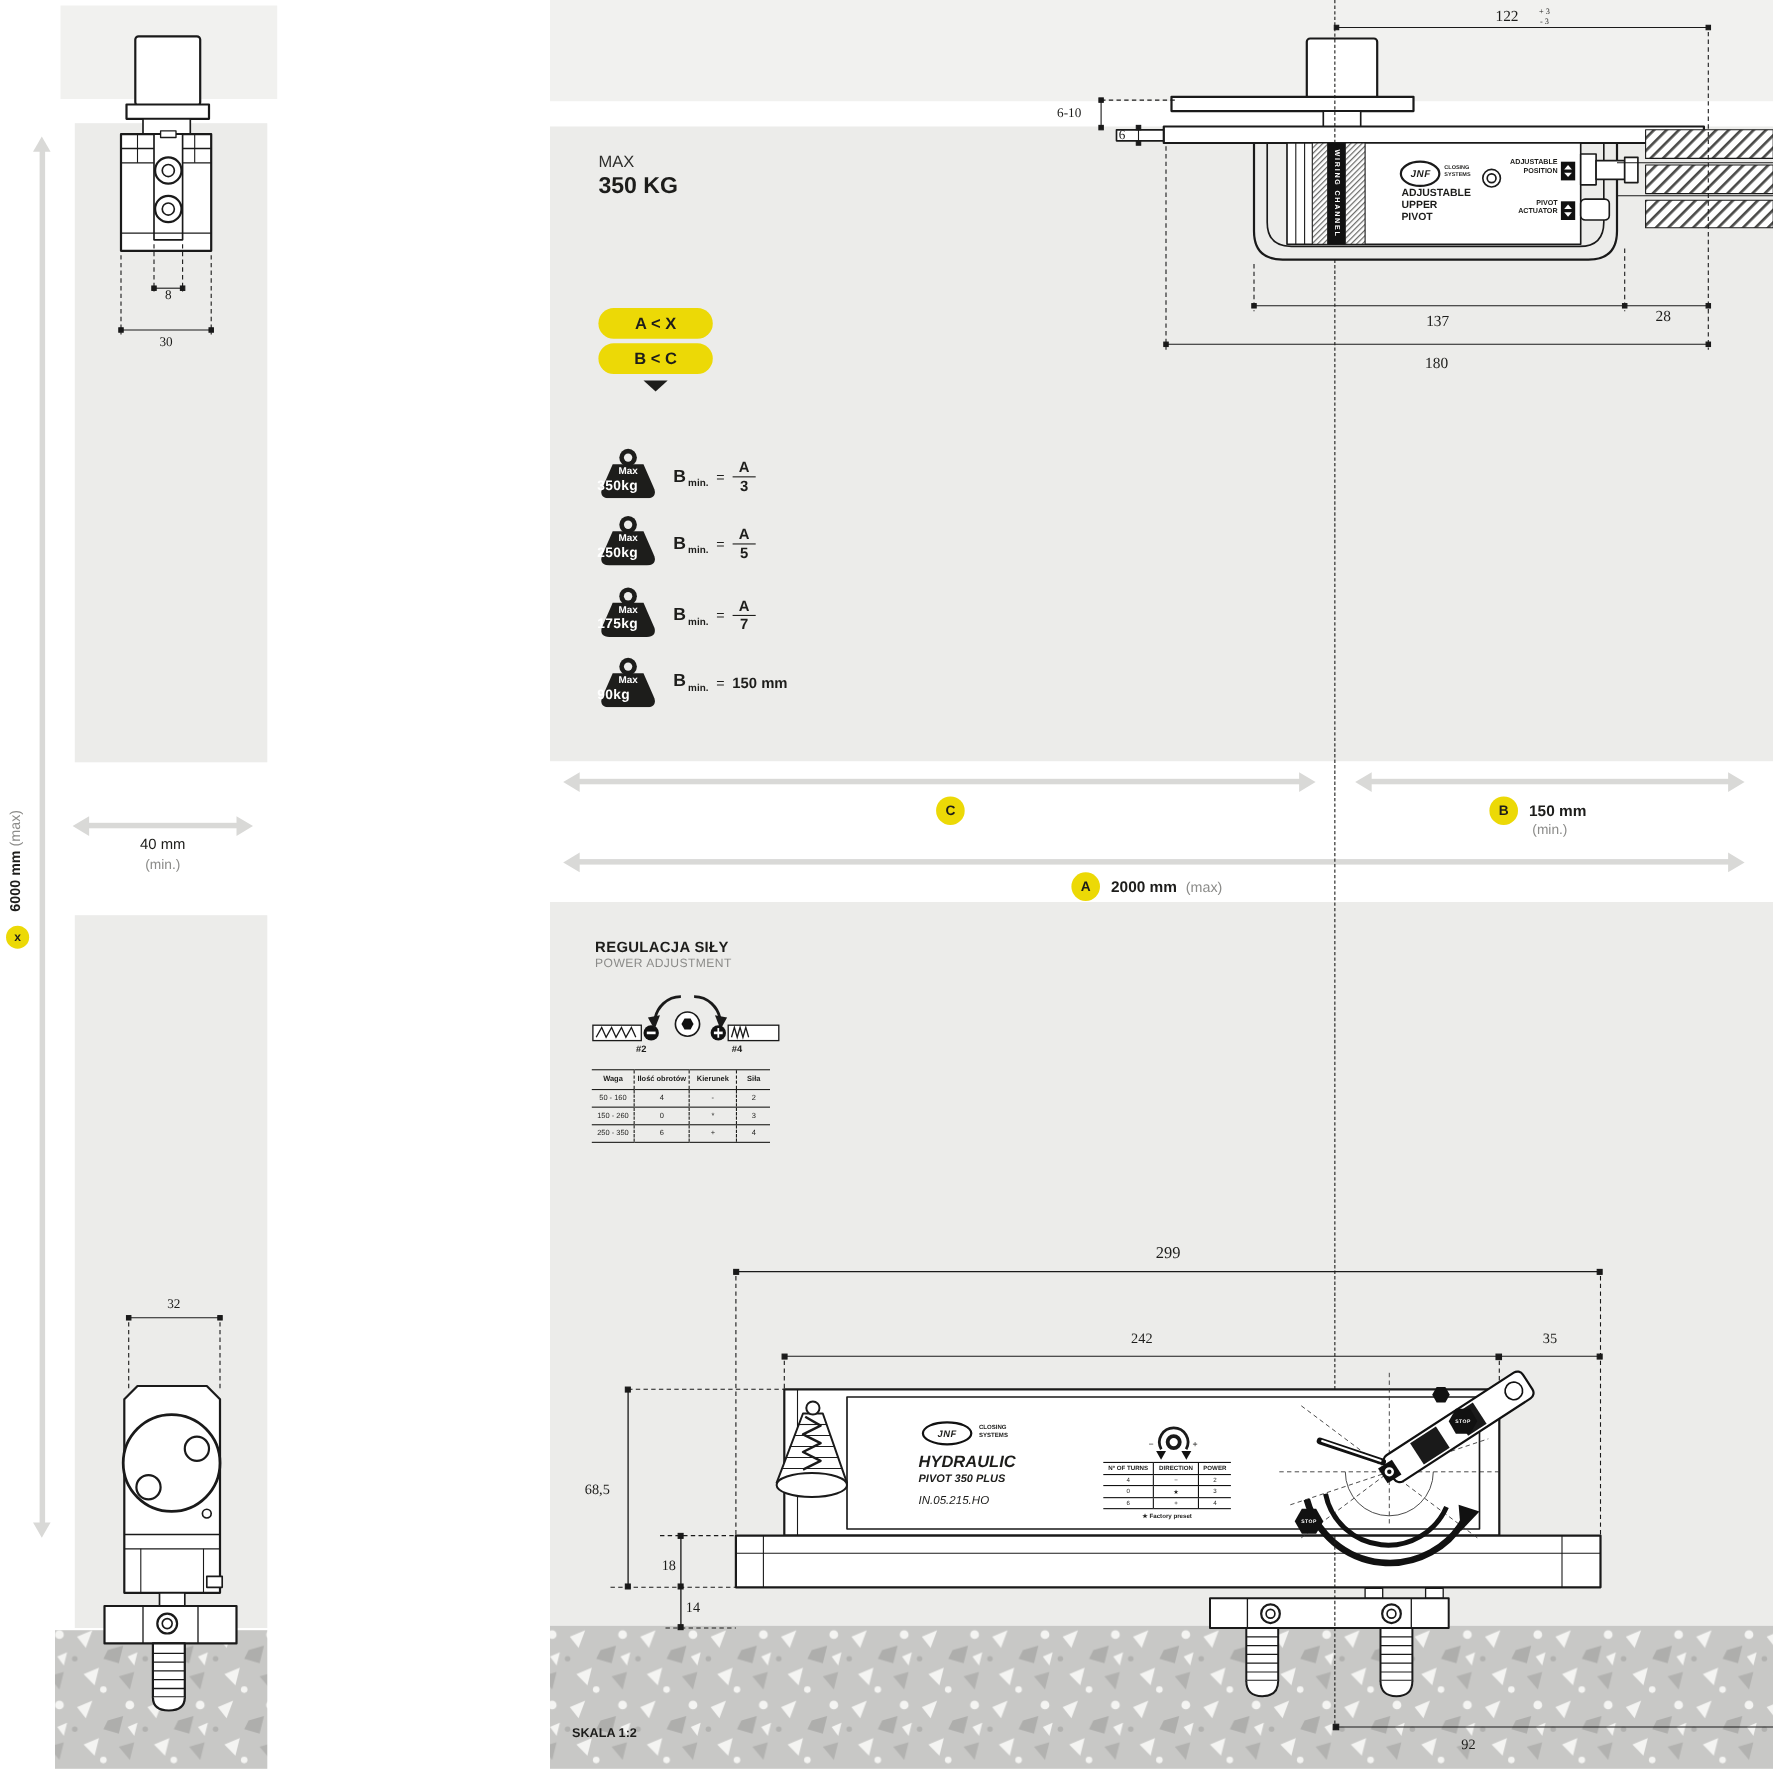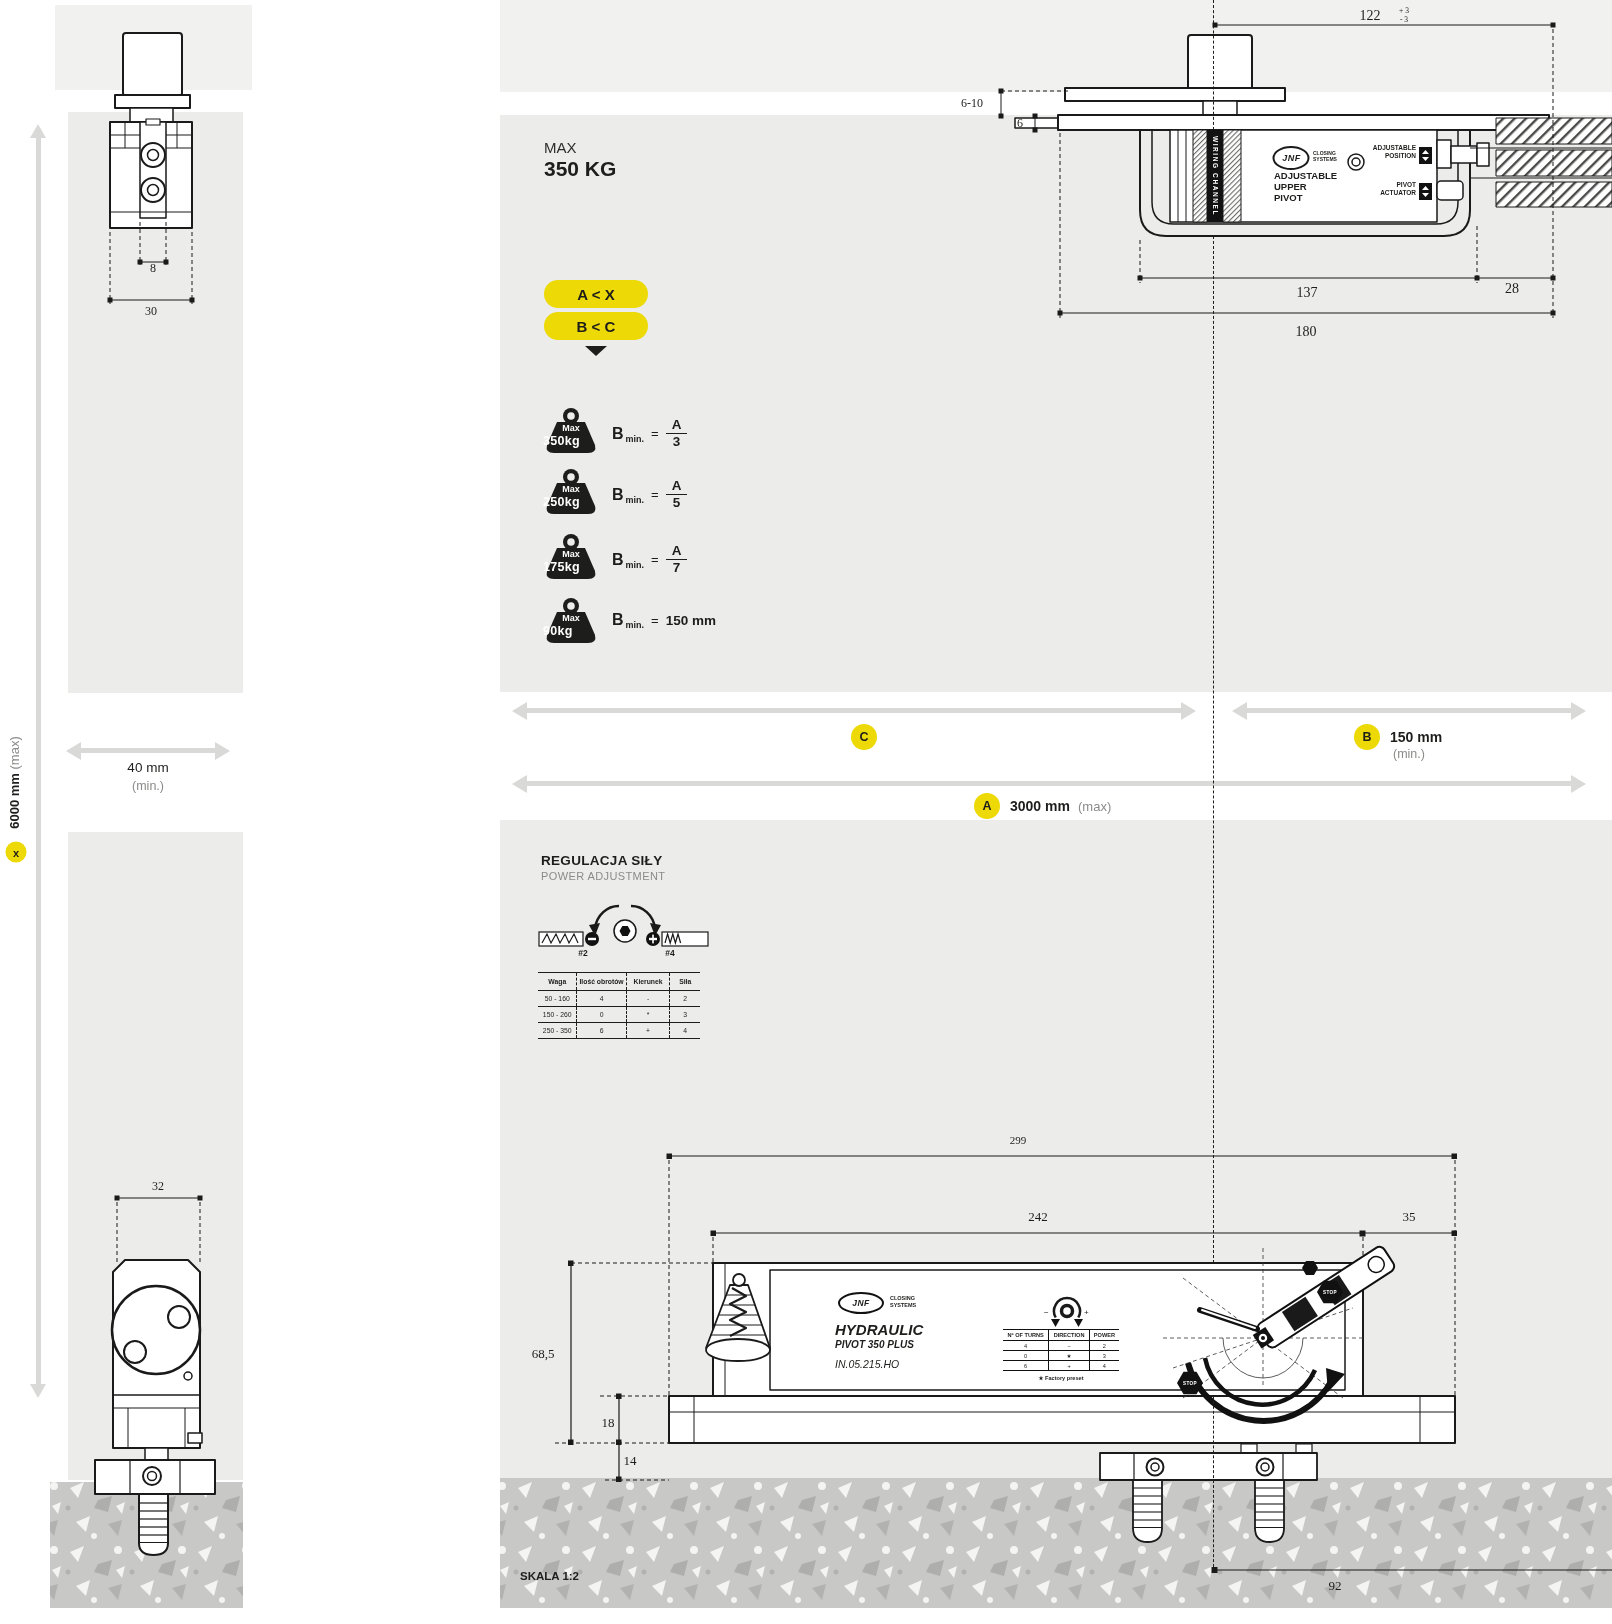--- a/index.html
+++ b/index.html
@@ -346,21 +346,21 @@
   <div class="dim" style="left:1306px;top:332px">180</div>
 
   <div class="harrow" style="left:518px;top:708px;width:672px"></div>
   <div class="harrow" style="left:1238px;top:708px;width:342px"></div>
   <div class="badge" style="left:864px;top:737px">C</div>
   <div class="badge" style="left:1367px;top:737px">B</div>
   <div class="lbl" style="left:1390px;top:729px;font-weight:700;font-size:14px">150 mm</div>
   <div class="lbl muted" style="left:1393px;top:747px;font-size:12.5px">(min.)</div>
   <div class="harrow" style="left:518px;top:781px;width:1062px"></div>
   <div class="badge" style="left:987px;top:806px">A</div>
-  <div class="lbl" style="left:1010px;top:798px;font-weight:700;font-size:14px">3000 mm</div>
+  <div class="lbl" style="left:1010px;top:798px;font-weight:700;font-size:14px">2000 mm</div>
   <div class="lbl muted" style="left:1078px;top:799px;font-size:13px">(max)</div>
 
   <div class="lbl" style="left:541px;top:853px;font-size:13.5px;font-weight:700;letter-spacing:.3px">REGULACJA SIŁY</div>
   <div class="lbl muted" style="left:541px;top:870px;font-size:11px;letter-spacing:.4px">POWER ADJUSTMENT</div>
 
   <svg class="abs" style="left:515px;top:895px" width="230" height="65" viewBox="0 0 230 65">
     <g stroke="#1a1a1a" fill="none" stroke-width="1.2">
       <rect x="24" y="37" width="44" height="14" fill="#fff"></rect>
       <path d="M27,48 l5,-9 l4,9 l5,-9 l4,9 l5,-9 l4,9 l5,-9 l4,9"></path>
       <circle cx="77" cy="44" r="7" fill="#111" stroke="none"></circle>
@@ -513,21 +513,21 @@
       <line x1="757" y1="249" x2="700" y2="230" stroke-width="6" stroke-linecap="round"></line>
       <line x1="755" y1="248" x2="702" y2="230" stroke="#fff" stroke-width="2" stroke-linecap="round"></line>
       <circle cx="763" cy="258" r="5" stroke-width="1.5" fill="#fff"></circle>
       <circle cx="763" cy="258" r="2" fill="#111" stroke="none"></circle>
       <polygon points="817,212 823.5,200.7 836.5,200.7 843,212 836.5,223.3 823.5,223.3" fill="#111" stroke="none"></polygon>
       <polygon points="677,303 683.5,291.7 696.5,291.7 703,303 696.5,314.3 683.5,314.3" fill="#111" stroke="none"></polygon>
       <polygon points="802,188 806,181 814,181 818,188 814,195 806,195" fill="#111" stroke="none"></polygon>
     </g>
   </svg>
 
-  <div class="dim" style="left:1018px;top:1140px;font-size:11px">299</div>
+  <div class="dim" style="left:1062px;top:1140px;font-size:15px">299</div>
   <div class="dim" style="left:1038px;top:1217px;font-size:13px">242</div>
   <div class="dim" style="left:1409px;top:1217px;font-size:13px">35</div>
   <div class="dim" style="left:543px;top:1354px;font-size:13px">68,5</div>
   <div class="dim" style="left:608px;top:1423px;font-size:13px">18</div>
   <div class="dim" style="left:630px;top:1461px;font-size:13px">14</div>
   <div class="dim" style="left:1335px;top:1586px;font-size:13px">92</div>
 
   <div class="lbl" style="left:838px;top:1292px;width:42px;height:18px;border:2px solid #111;border-radius:50%;display:flex;align-items:center;justify-content:center;font-weight:700;font-style:italic;font-size:8.5px;letter-spacing:.5px">JNF</div>
   <div class="lbl" style="left:890px;top:1295px;font-size:5.5px;font-weight:700">CLOSING</div>
   <div class="lbl" style="left:890px;top:1302px;font-size:5.5px;font-weight:700">SYSTEMS</div>

